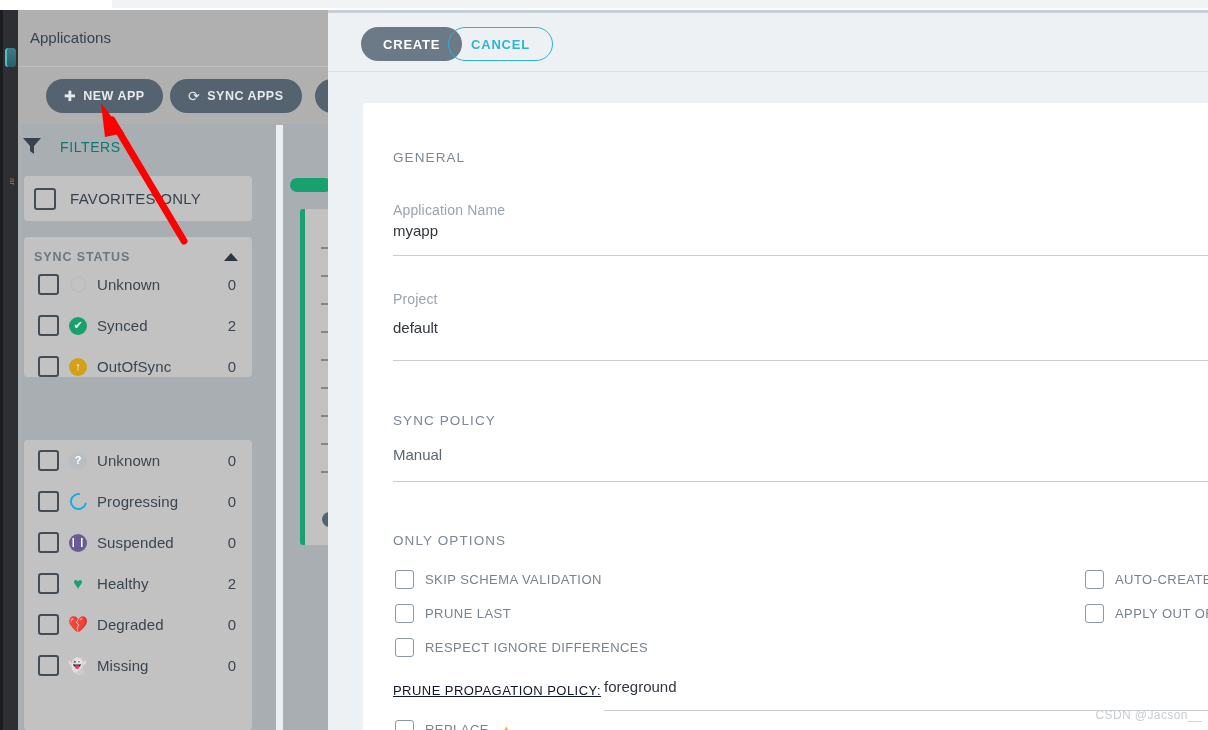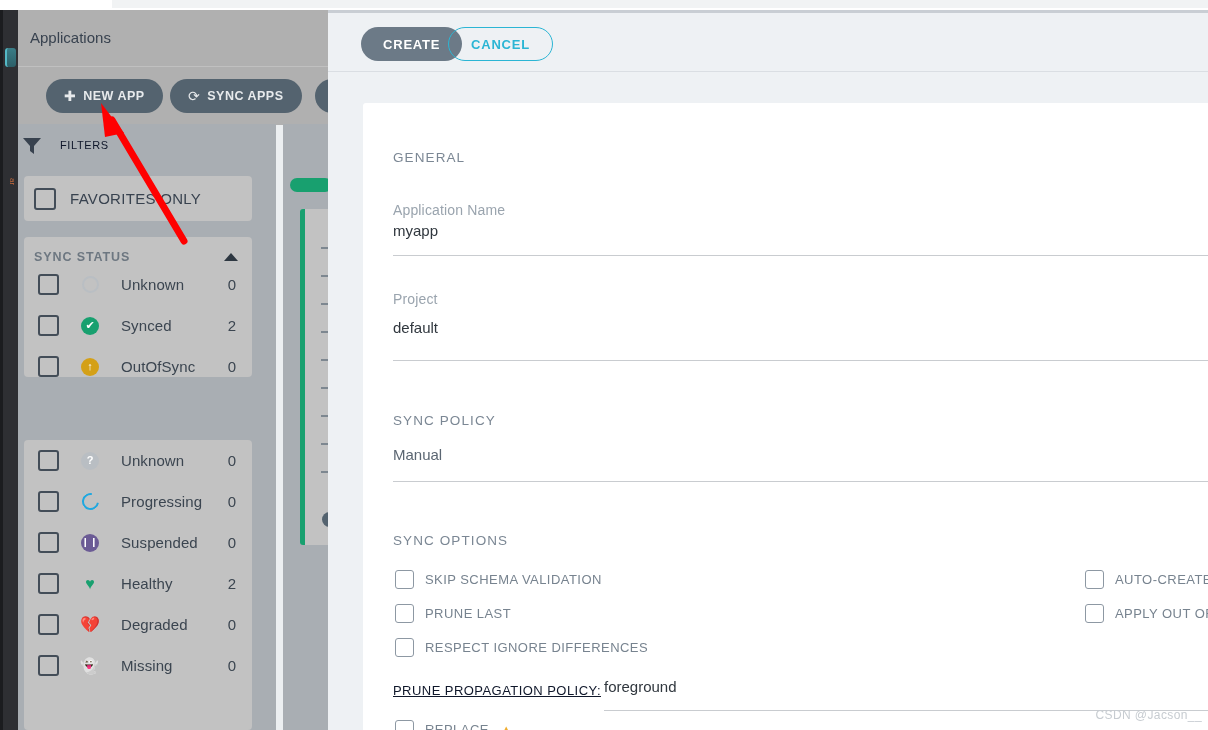--- a/index.html
+++ b/index.html
@@ -39,41 +39,41 @@
     white-space:nowrap;overflow:hidden;cursor:pointer;}
   .btn .gi{font-size:14px;font-weight:normal;line-height:1;}
   .btn-newapp{left:28px;}
   .btn-syncapps{left:152px;}
   .btn-refresh{left:297px;width:60px;padding:0 13px;}
 
   
   .filters-bar{position:absolute;left:18px;top:124px;width:258px;height:48px;background:#a9aeb3;}
   .funnel{position:absolute;left:22px;top:136px;width:20px;height:20px;}
   .funnel svg{display:block;}
-  .filters-label{position:absolute;left:60px;top:139px;font-size:11px;color:#0f172a;letter-spacing:.6px;}
+  .filters-label{position:absolute;left:60px;top:139px;font-size:14px;color:#0f766e;letter-spacing:.6px;}
 
   .filter-col{position:absolute;left:18px;top:172px;width:258px;height:558px;background:#a9aeb3;}
 
   .fcard{position:absolute;left:24px;background:#c2c2c2;border-radius:4px;}
   .fav-card{top:176px;width:228px;height:45px;}
   .fav-row{display:flex;align-items:center;height:45px;padding-left:10px;gap:14px;}
   .cbx{width:22px;height:22px;border:2px solid #434d58;border-radius:3px;
     background:transparent;box-sizing:border-box;flex:0 0 auto;cursor:pointer;}
   .fav-label{font-size:15px;color:#38424f;letter-spacing:.3px;}
 
   .sync-card{top:237px;width:228px;height:140px;}
   .health-card{top:440px;width:228px;height:290px;}
 
   .fc-head{display:flex;align-items:center;justify-content:space-between;
     padding:13px 14px 0 10px;}
   .fc-head .h{font-size:12.5px;font-weight:bold;color:#6d7781;letter-spacing:.9px;}
   .caret{width:0;height:0;border-left:7px solid transparent;border-right:7px solid transparent;
     border-bottom:8px solid #2d3741;cursor:pointer;}
 
-  .frow{display:flex;align-items:center;height:41px;padding-left:14px;gap:21px;}
+  .frow{display:flex;align-items:center;height:41px;padding-left:14px;gap:9px;}
   .frow .cbx{width:21px;height:21px;}
   .sic{width:20px;height:20px;flex:0 0 auto;display:flex;align-items:center;justify-content:center;
     font-size:14px;line-height:1;}
   .frow .nm{font-size:15px;color:#3b4550;flex:1 1 auto;letter-spacing:.1px;}
   .frow .ct{font-size:15px;color:#3b4550;padding-right:16px;}
 
   .ic-circle{width:17px;height:17px;border-radius:50%;border:2.4px solid #b9bec3;box-sizing:border-box;}
   .ic-disc{width:18px;height:18px;border-radius:50%;display:flex;align-items:center;
     justify-content:center;color:#fff;font-size:11px;font-weight:bold;line-height:1;}
   .ic-ring{width:17px;height:17px;border-radius:50%;border:2.6px solid #1fa8e0;
@@ -294,21 +294,21 @@
       <div class="fld-line" style="left:30px;top:152px;width:850px"></div>
 
       <div class="fld-label" style="left:30px;top:188px">Project</div>
       <div class="fld-value" style="left:30px;top:216px">default</div>
       <div class="fld-line" style="left:30px;top:257px;width:850px"></div>
 
       <div class="sec-title" style="left:30px;top:310px">SYNC POLICY</div>
       <div class="fld-value" style="left:30px;top:343px;color:#5b6672;font-size:15px">Manual</div>
       <div class="fld-line" style="left:30px;top:378px;width:850px"></div>
 
-      <div class="sec-title" style="left:30px;top:430px">SYNC OPTIONS</div>
+      <div class="sec-title" style="left:30px;top:430px">ONLY OPTIONS</div>
 
       <div class="opt" style="left:32px;top:467px">
         <span class="obox"></span>
         <span class="olab">SKIP SCHEMA VALIDATION</span>
       </div>
       <div class="opt" style="left:32px;top:501px">
         <span class="obox"></span>
         <span class="olab">PRUNE LAST</span>
       </div>
       <div class="opt" style="left:32px;top:535px">

